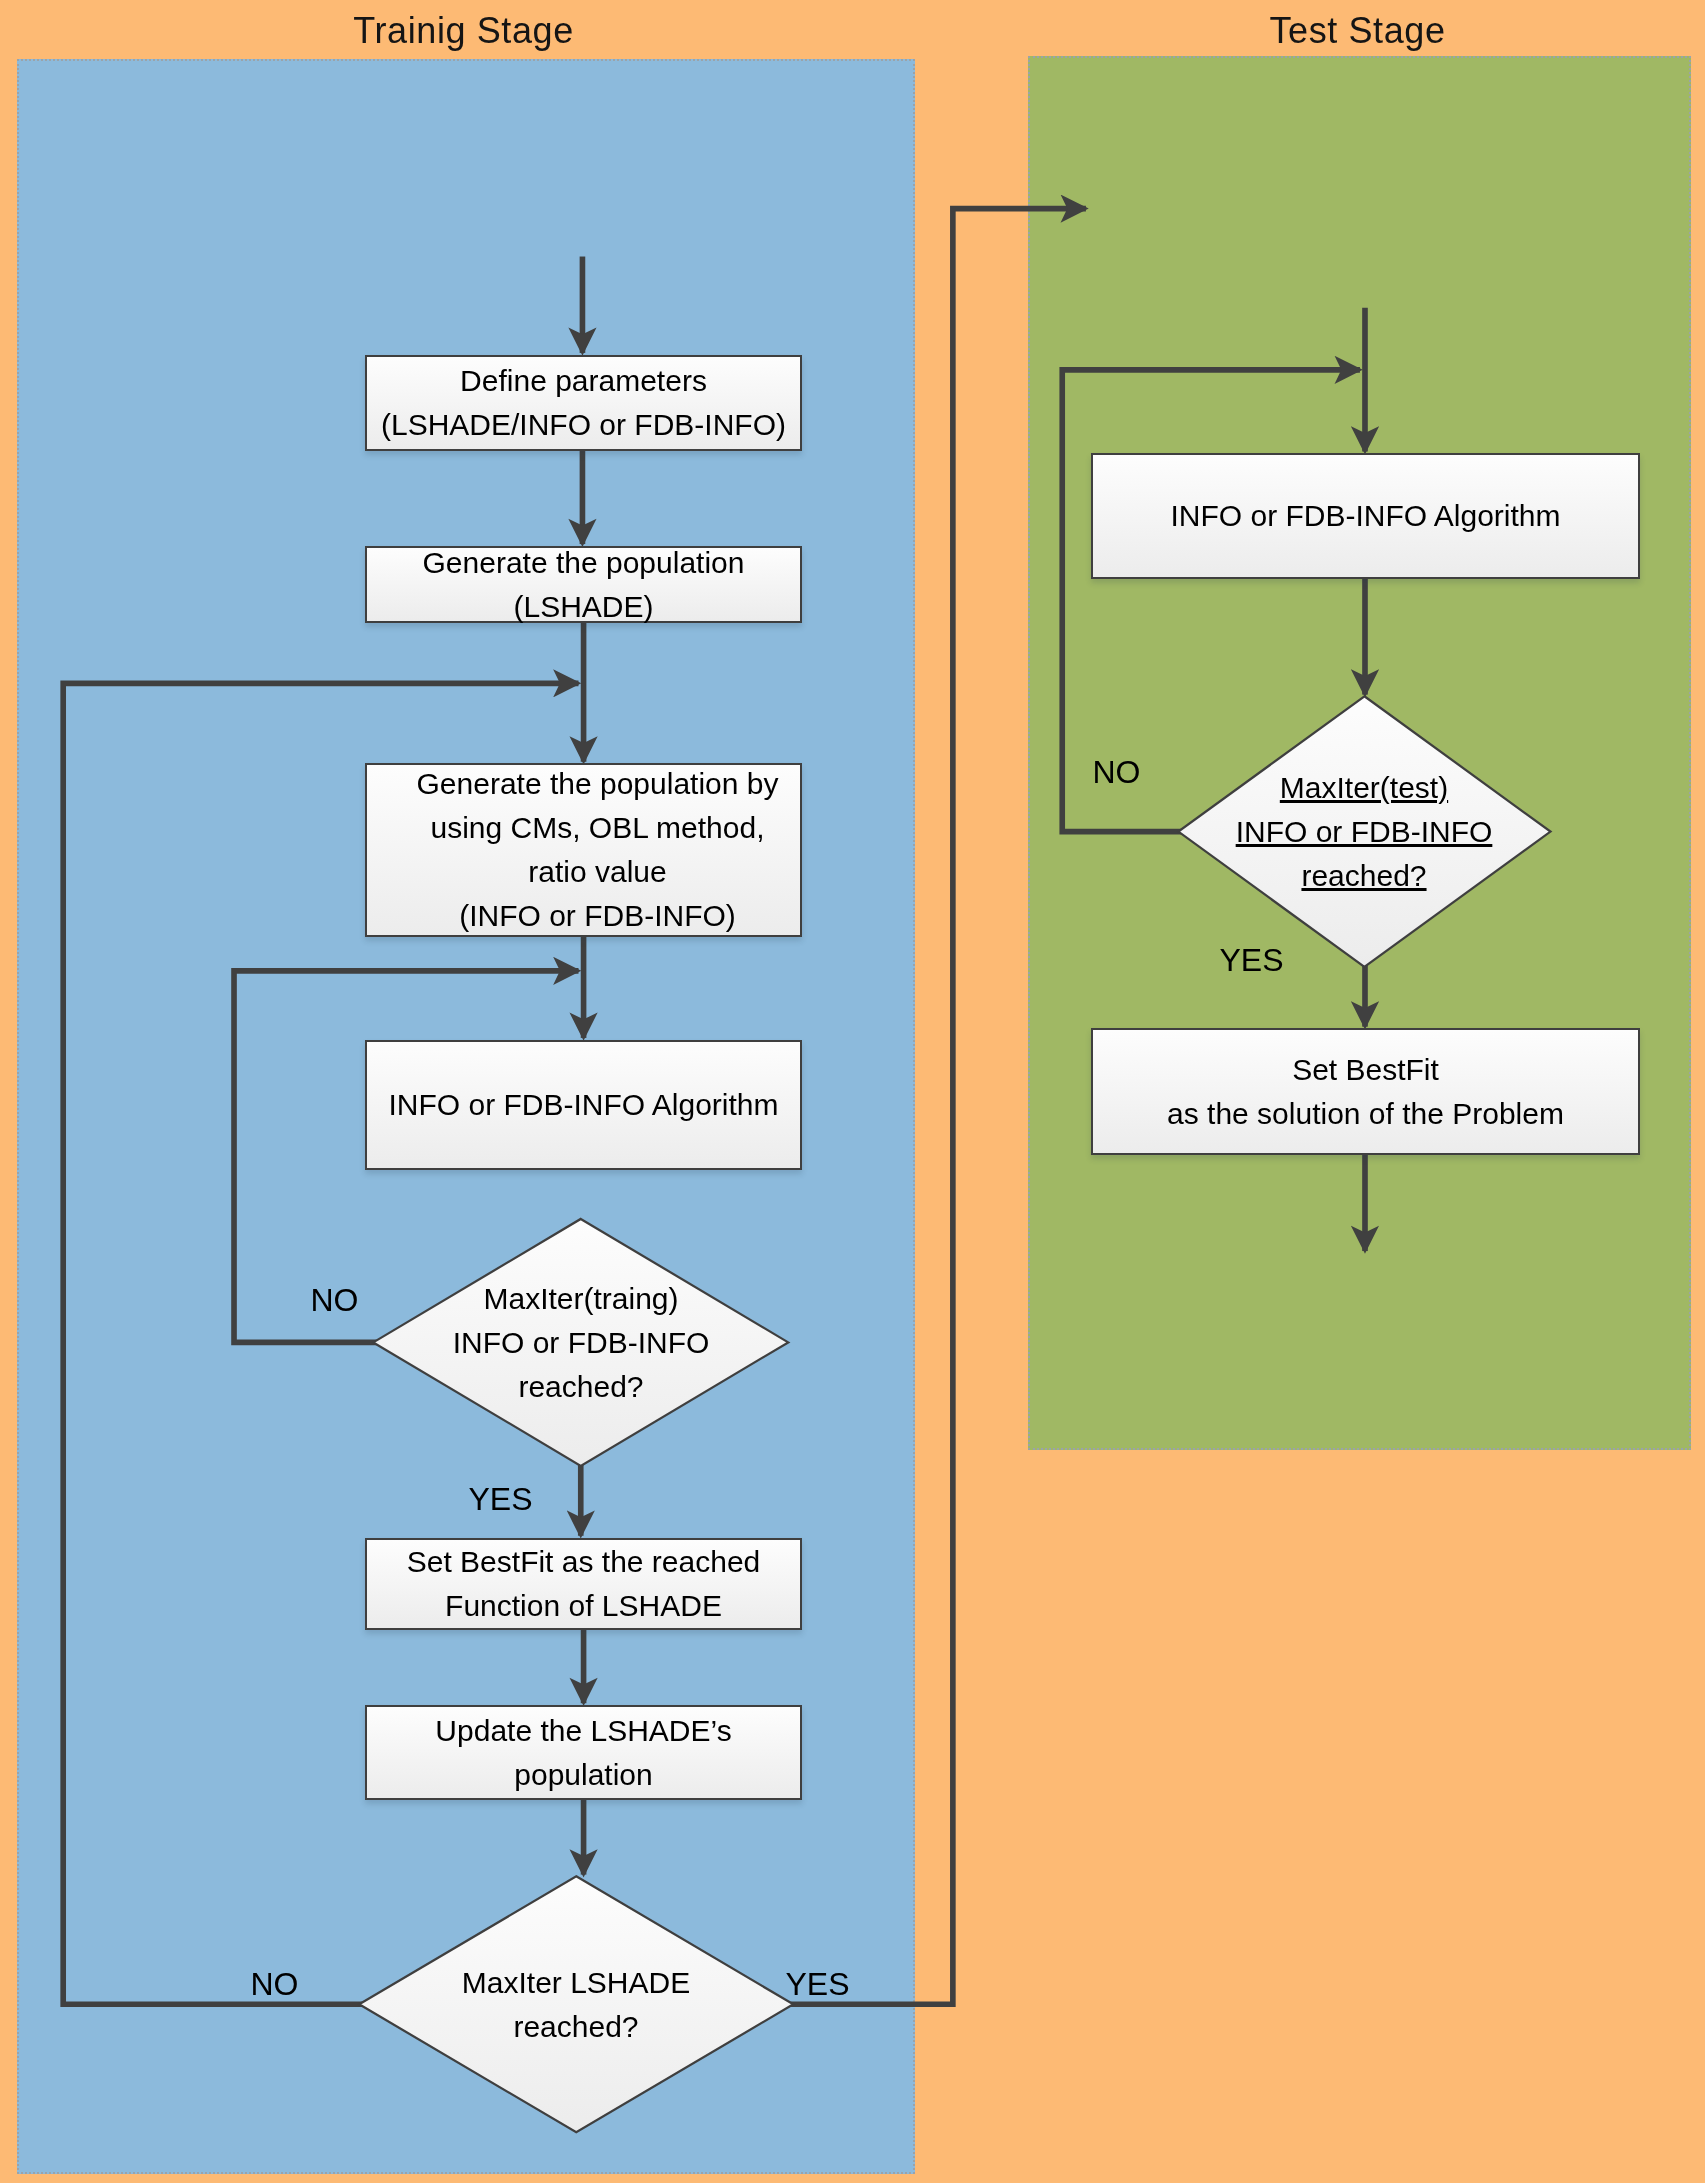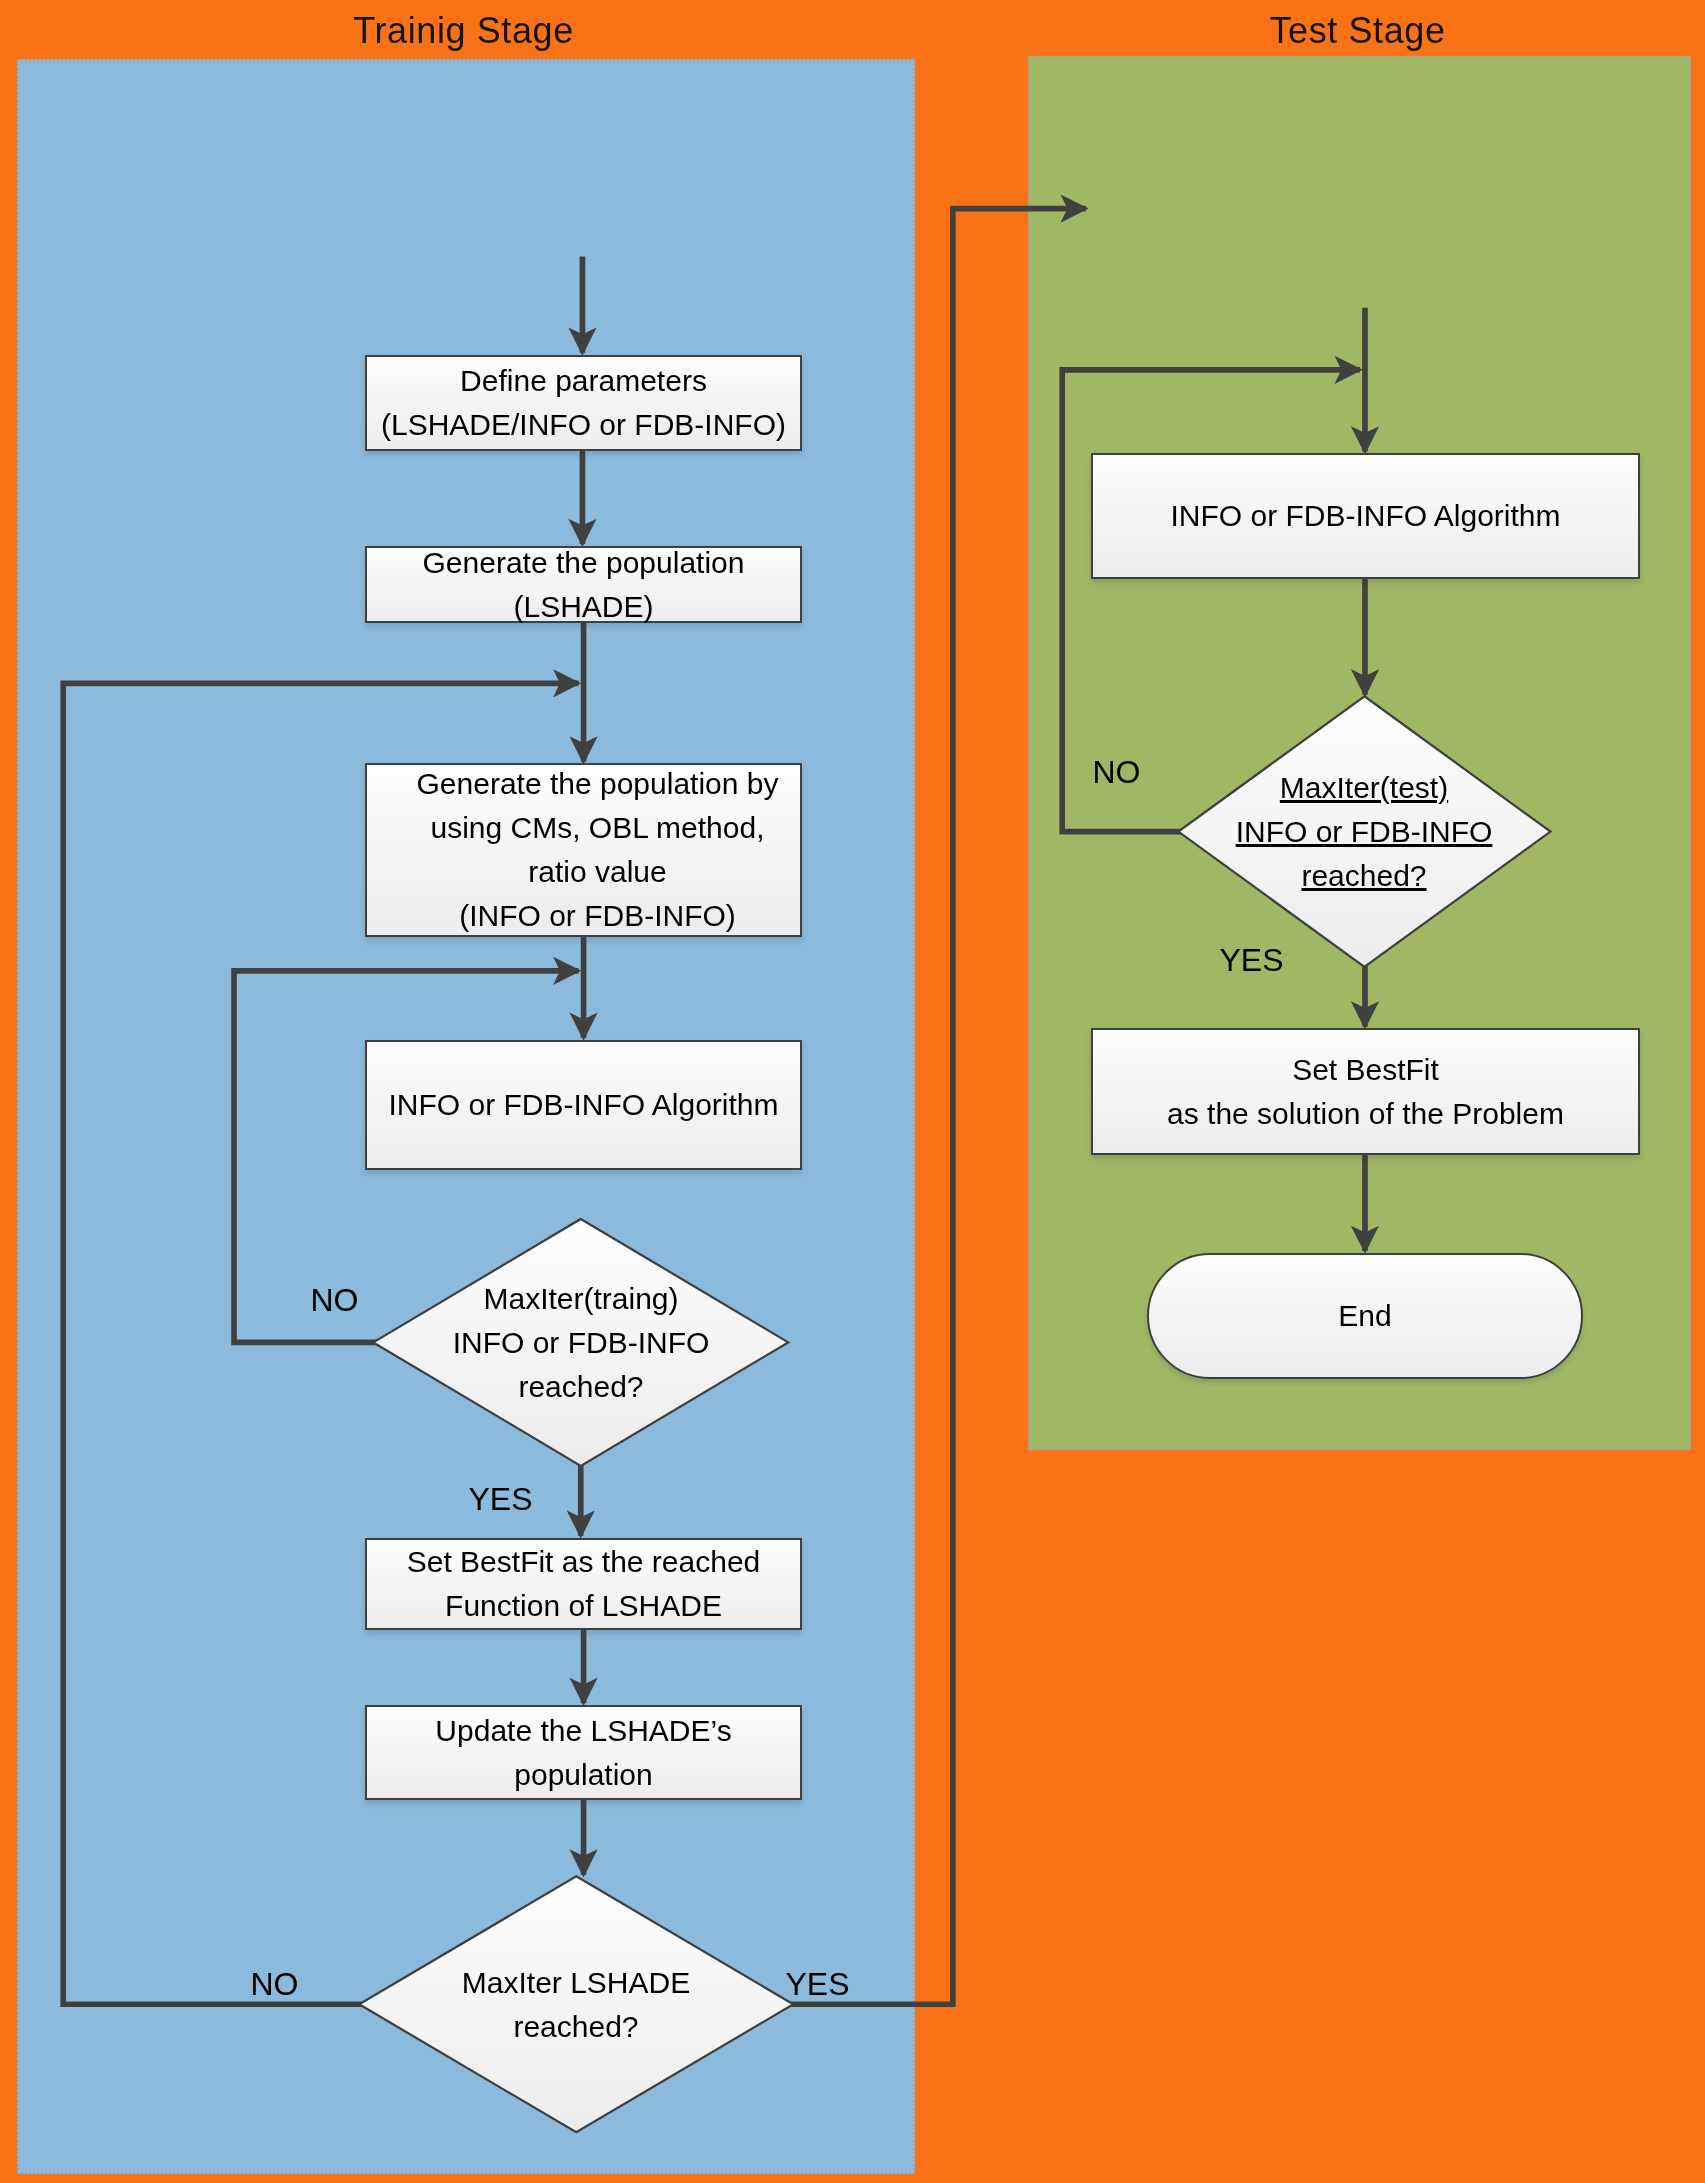--- a/index.html
+++ b/index.html
@@ -1,16 +1,16 @@
 <!DOCTYPE html>
 <html style="font-size:9px"><head>
 <meta charset="utf-8">
 <style>
   html,body{margin:0;padding:0;background:#ffffff;}
-  #stage{position:relative;width:1705px;height:2183px;background:#f97316;
+  #stage{position:relative;width:1705px;height:2183px;background:#fdba74;
          font-family:"Liberation Sans",sans-serif;color:#000;}
   .panel{position:absolute;border:2.3px dotted #9aa3aa;}
   #panel-training{left:17px;top:59px;width:894px;height:2111px;background:#8cbadc;}
   #panel-test{left:1028px;top:56px;width:659px;height:1390px;background:#a0b864;}
   .stage-title{position:absolute;width:395px;text-align:center;font-size:36px;
                color:#151515;letter-spacing:0.6px;}
   #title-training{left:266px;top:10px;}
   #title-test{left:1160px;top:10px;}
   svg.layer{position:absolute;left:0;top:0;width:1705px;height:2183px;}
   .node{position:absolute;box-sizing:border-box;border:2.3px solid #3f3f3f;
@@ -124,21 +124,18 @@
 
   <div class="diamond-text" style="left:1195px;top:719px;width:338px;height:226px;text-decoration:underline;">MaxIter(test)
 INFO or FDB-INFO
 reached?</div>
 
   <div class="node" style="left:1091px;top:1028px;width:549px;height:127px;">
     <div class="node-text">Set BestFit
 as the solution of the Problem</div>
   </div>
 
-  <div class="node stadium" style="left:1147px;top:1253px;width:436px;height:126px;">
-    <div class="node-text">End</div>
-  </div>
 
   <div class="edge-label" style="left:1049px;top:747px;">NO</div>
   <div class="edge-label" style="left:1184px;top:935px;">YES</div>
 
 </div>
 
 
 </body></html>

